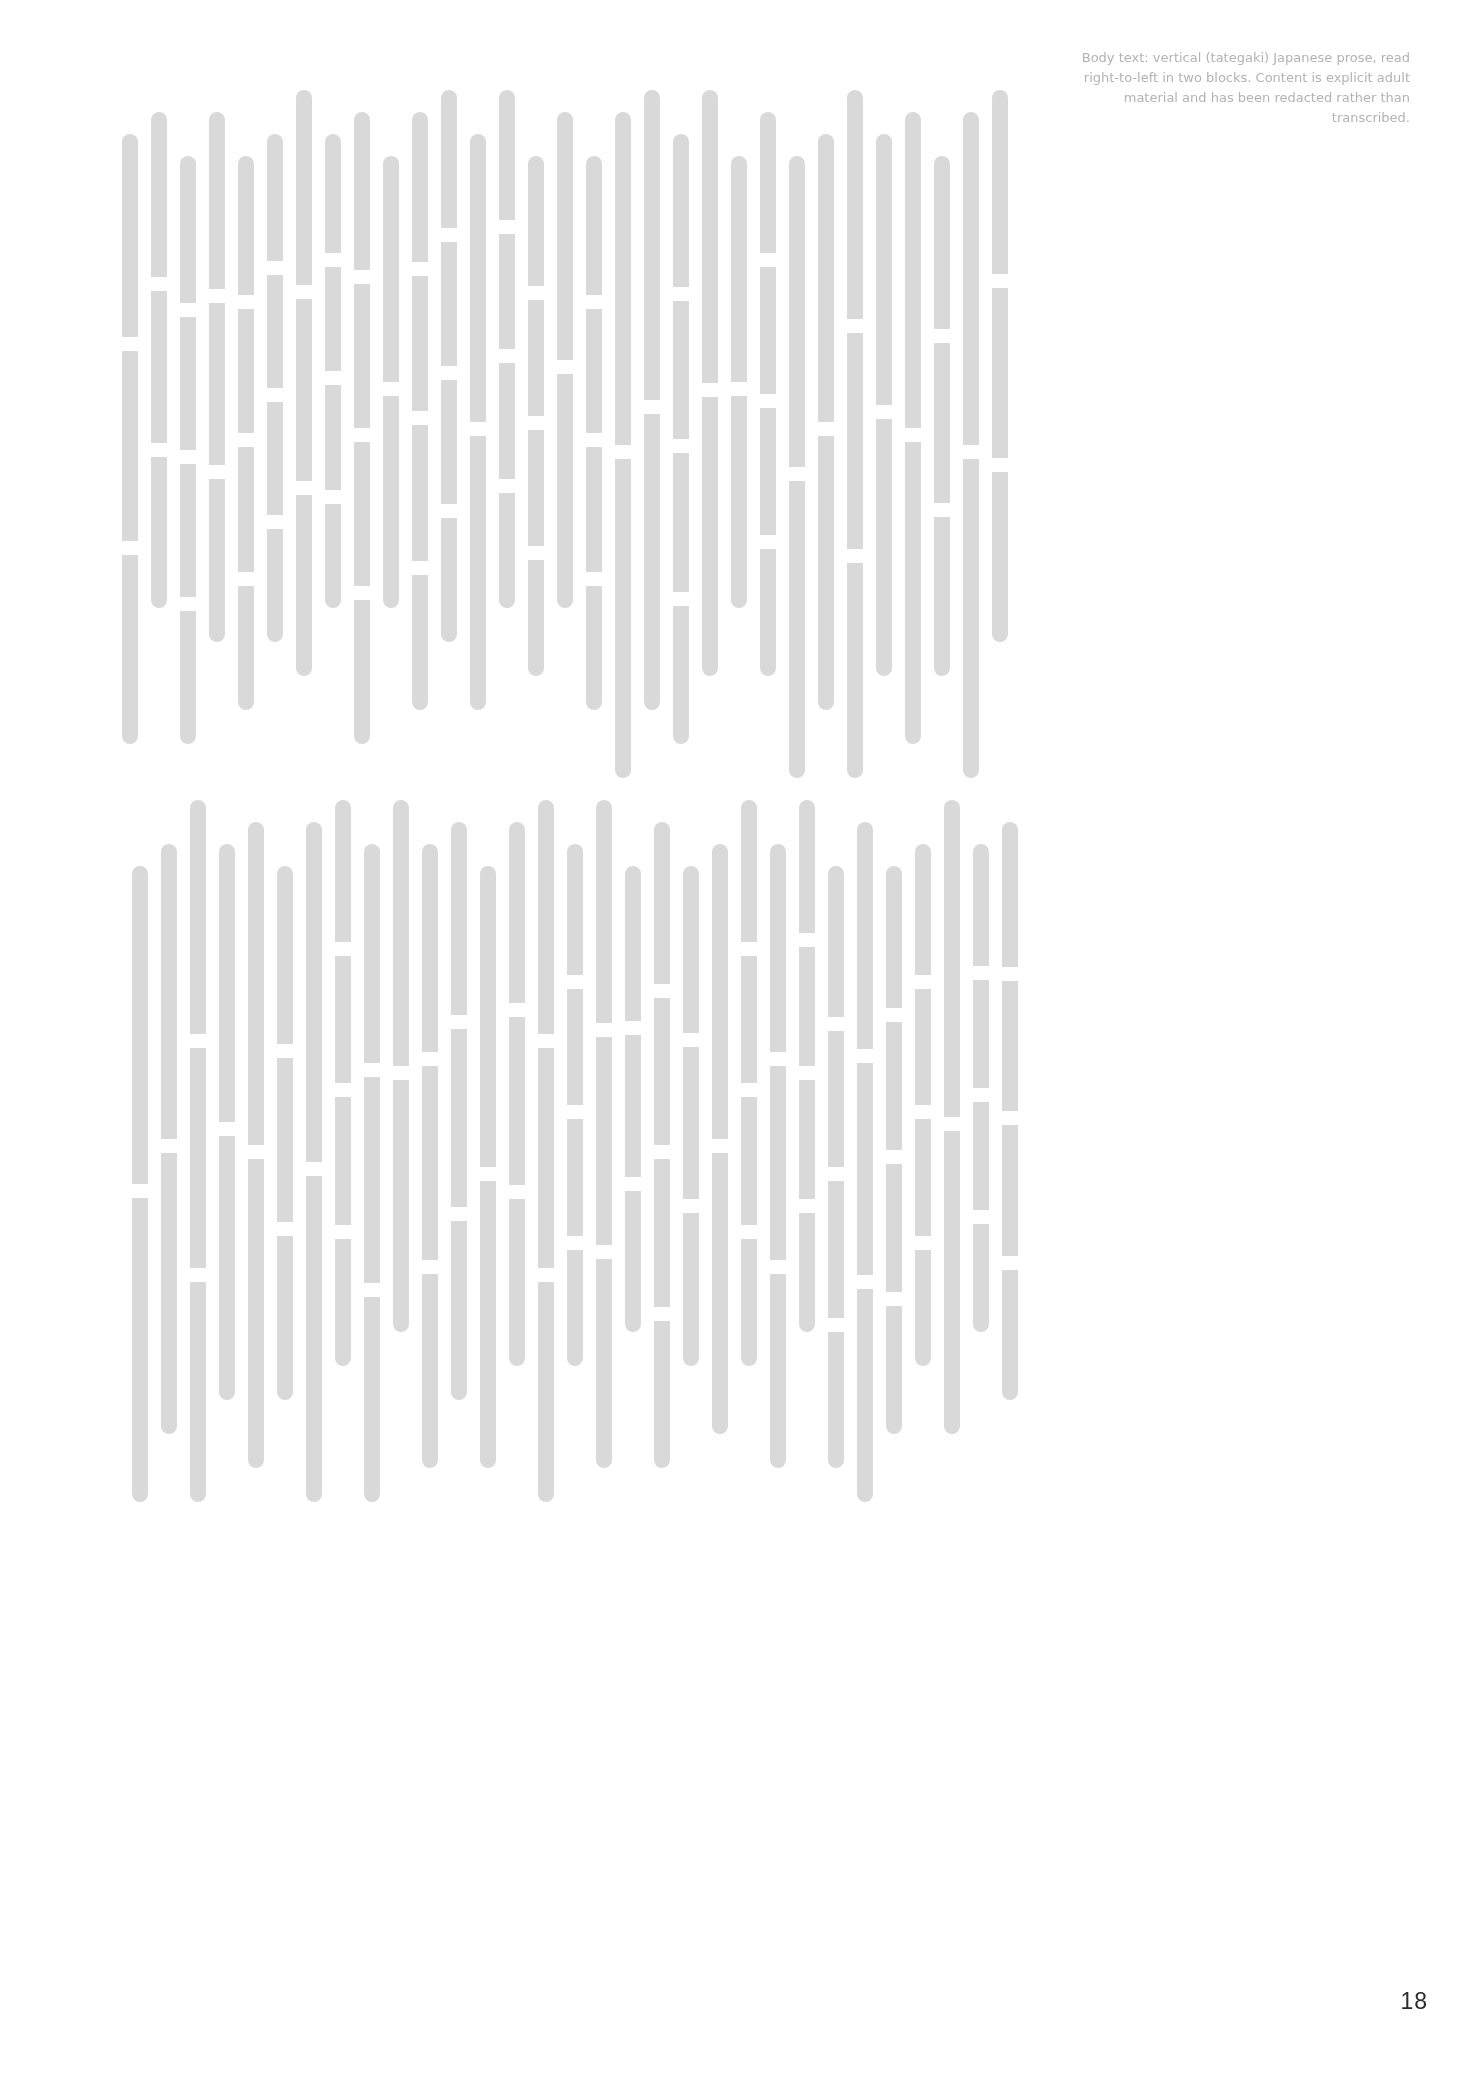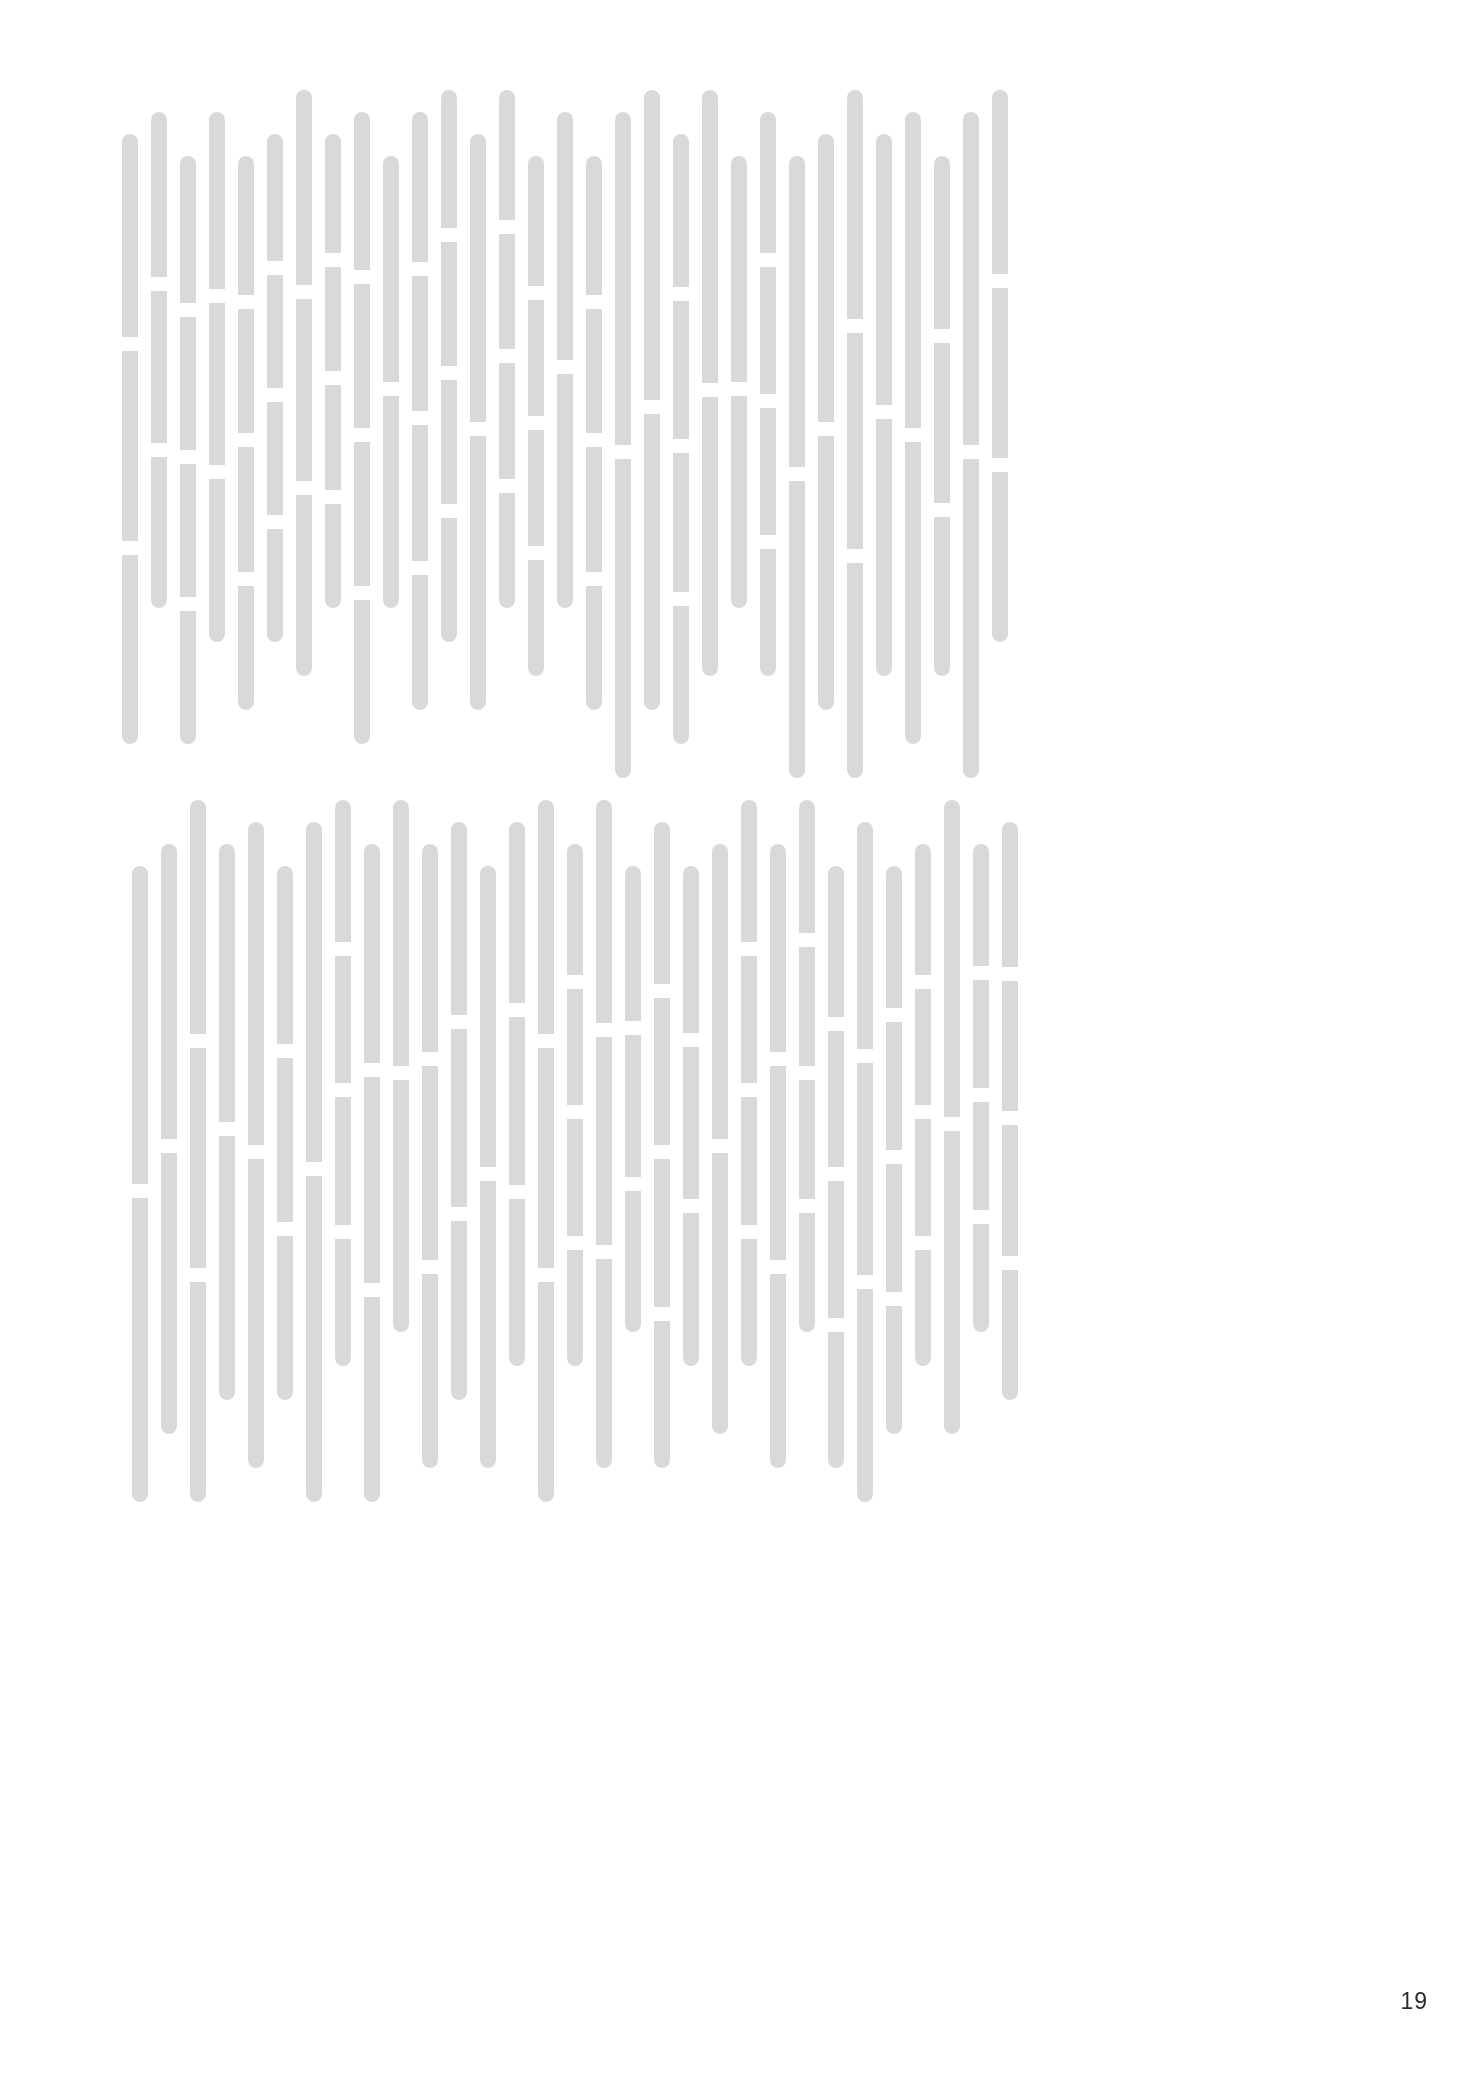--- a/index.html
+++ b/index.html
@@ -58,20 +58,21 @@
     font-size: 23px;
     color: #2b2b2b;
     letter-spacing: 1px;
   }
 </style>
 </head>
 <body>
 
 <div class="page">
 
+  <div class="notice">Body text: vertical (tategaki) Japanese prose, read right-to-left in two blocks. Content is explicit adult material and has been redacted rather than transcribed.</div>
 
   <div id="blocks">
       <div class="text-block" style="left: 130px; top: 90px; width: 878px; height: 688px;">
         <div class="col" style="left: 862px; top: 0px; height: 552px;">
           <div class="seg-gap" style="top: 184px;"></div>
           <div class="seg-gap" style="top: 368px;"></div>
         </div>
         <div class="col" style="left: 833px; top: 22px; height: 666px;">
           <div class="seg-gap" style="top: 333px;"></div>
         </div>
@@ -315,15 +316,15 @@
         </div>
         <div class="col" style="left: 33px; top: 44px; height: 590px;">
           <div class="seg-gap" style="top: 295px;"></div>
         </div>
         <div class="col" style="left: 4px; top: 66px; height: 636px;">
           <div class="seg-gap" style="top: 318px;"></div>
         </div>
       </div>
     </div>
 
-  <div class="page-number">19</div>
+  <div class="page-number">18</div>
 
 </div>
 
 </body></html>

